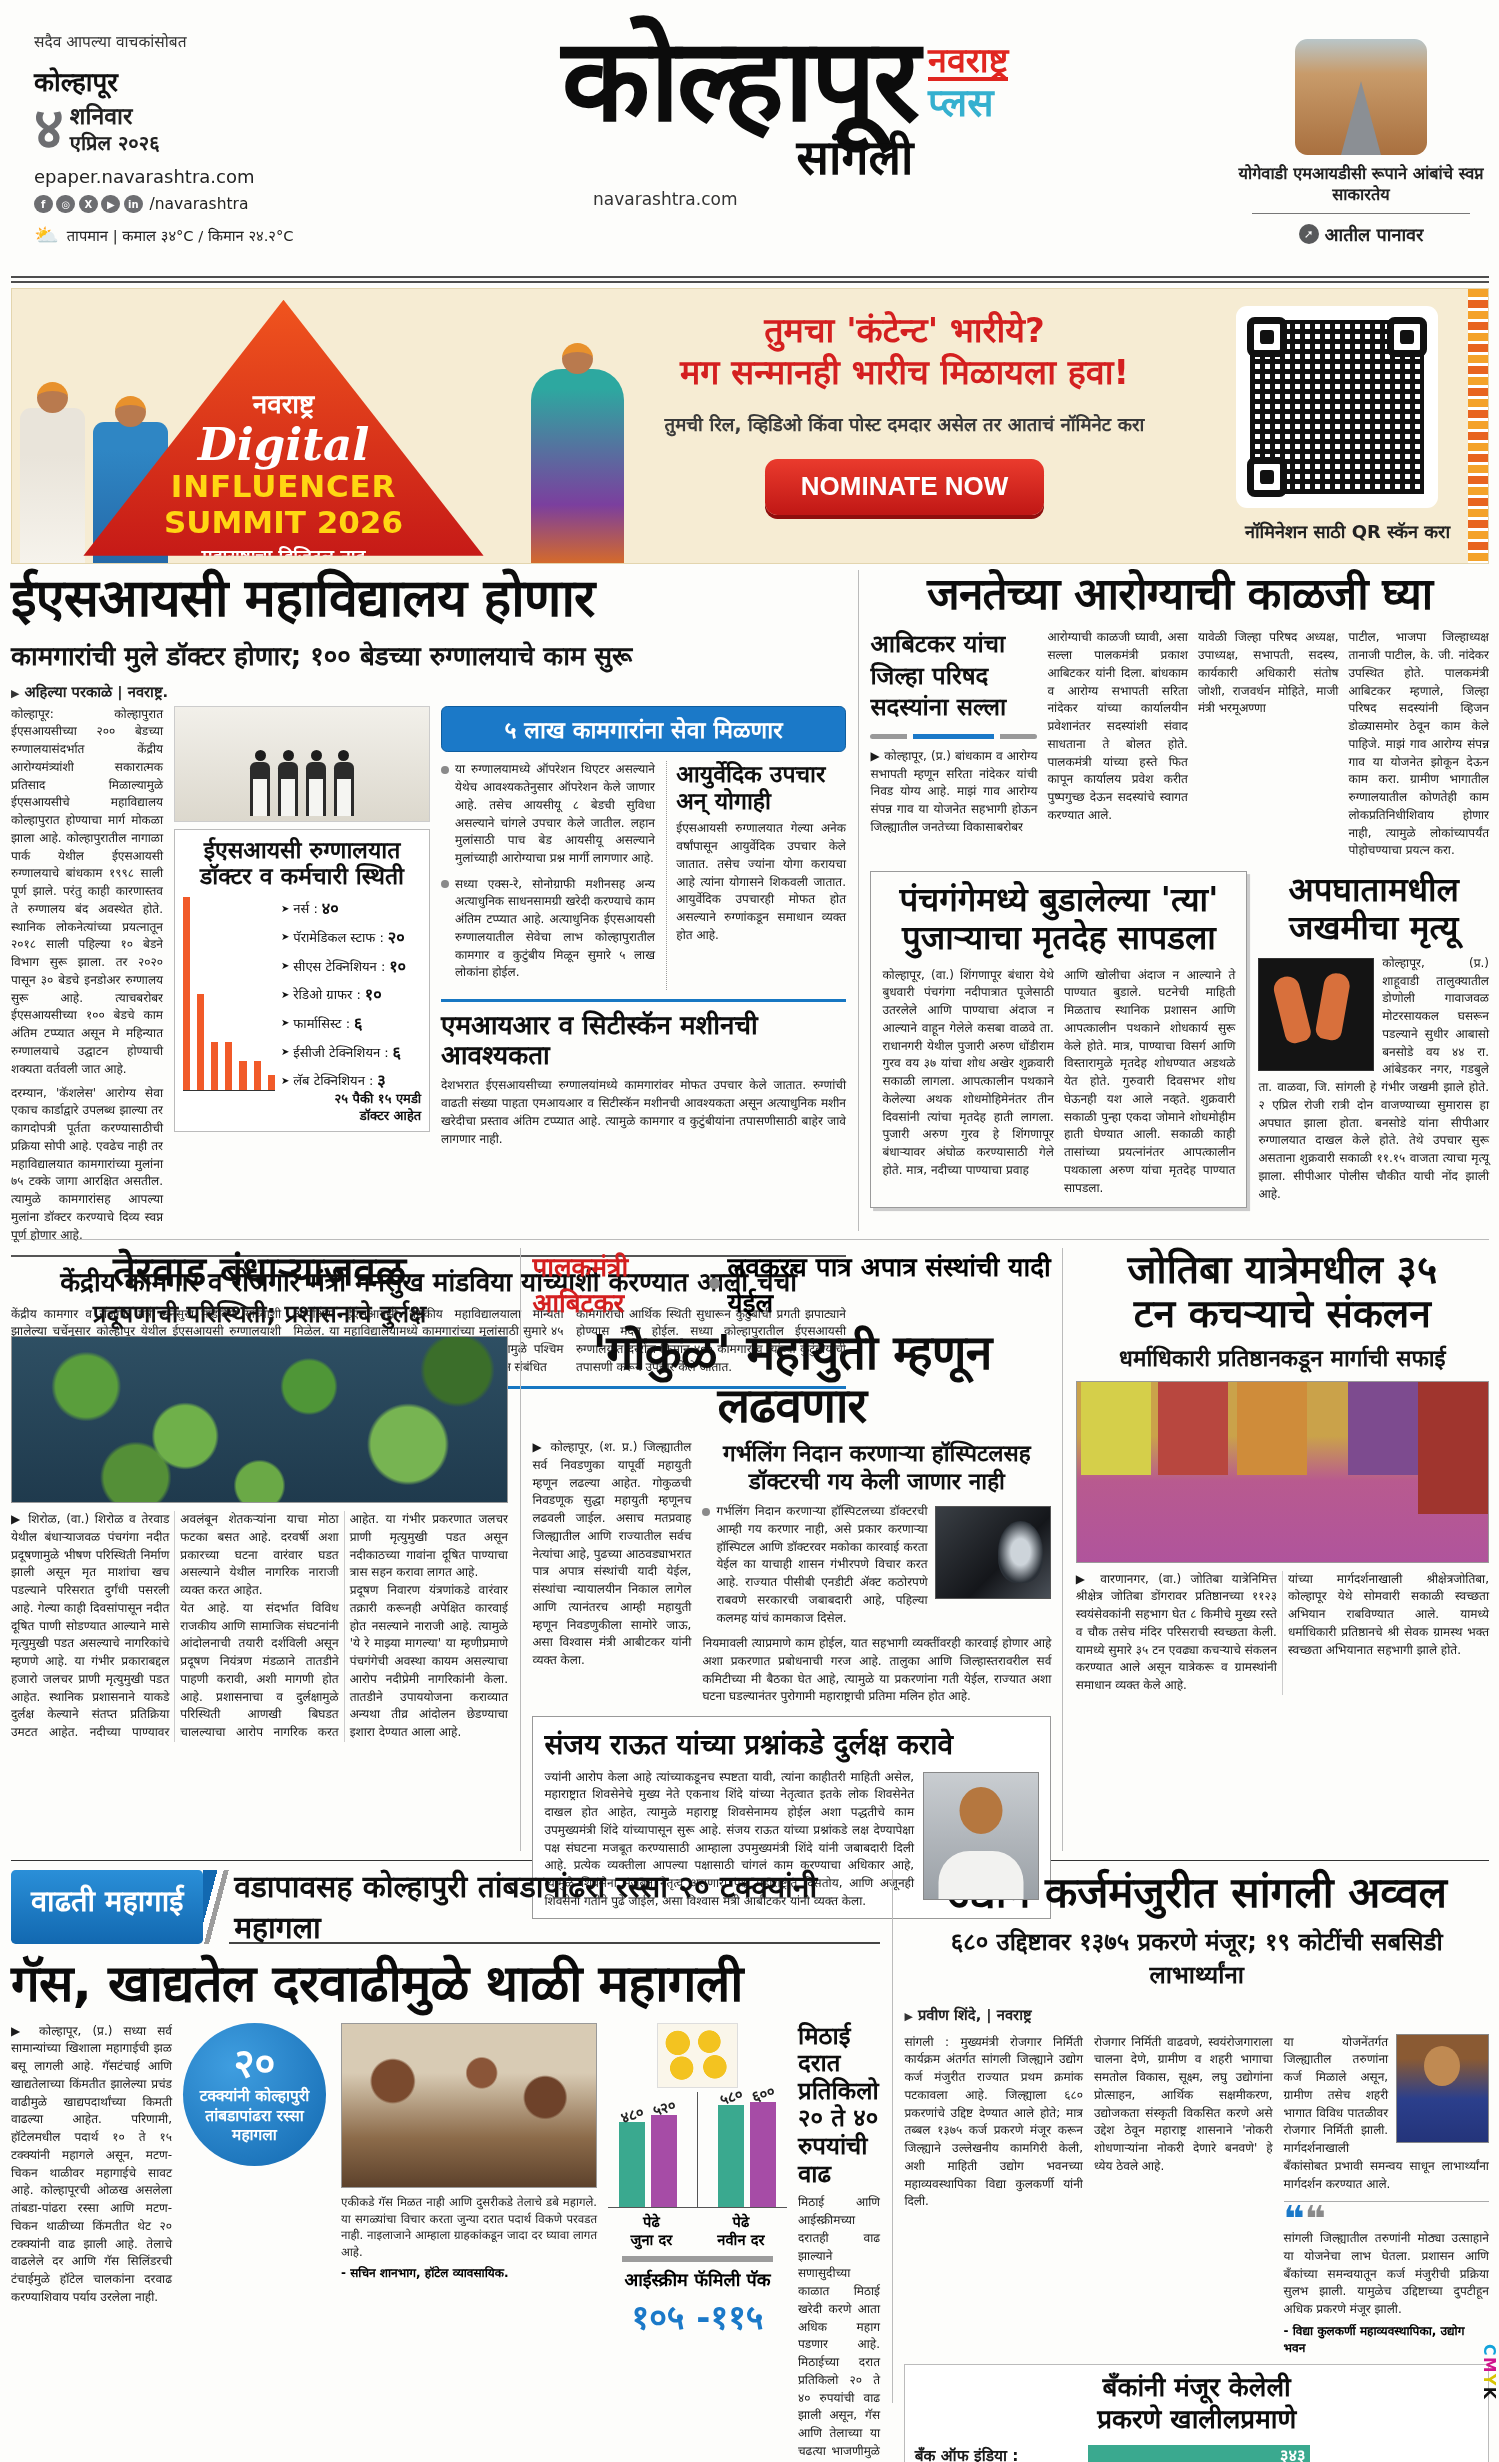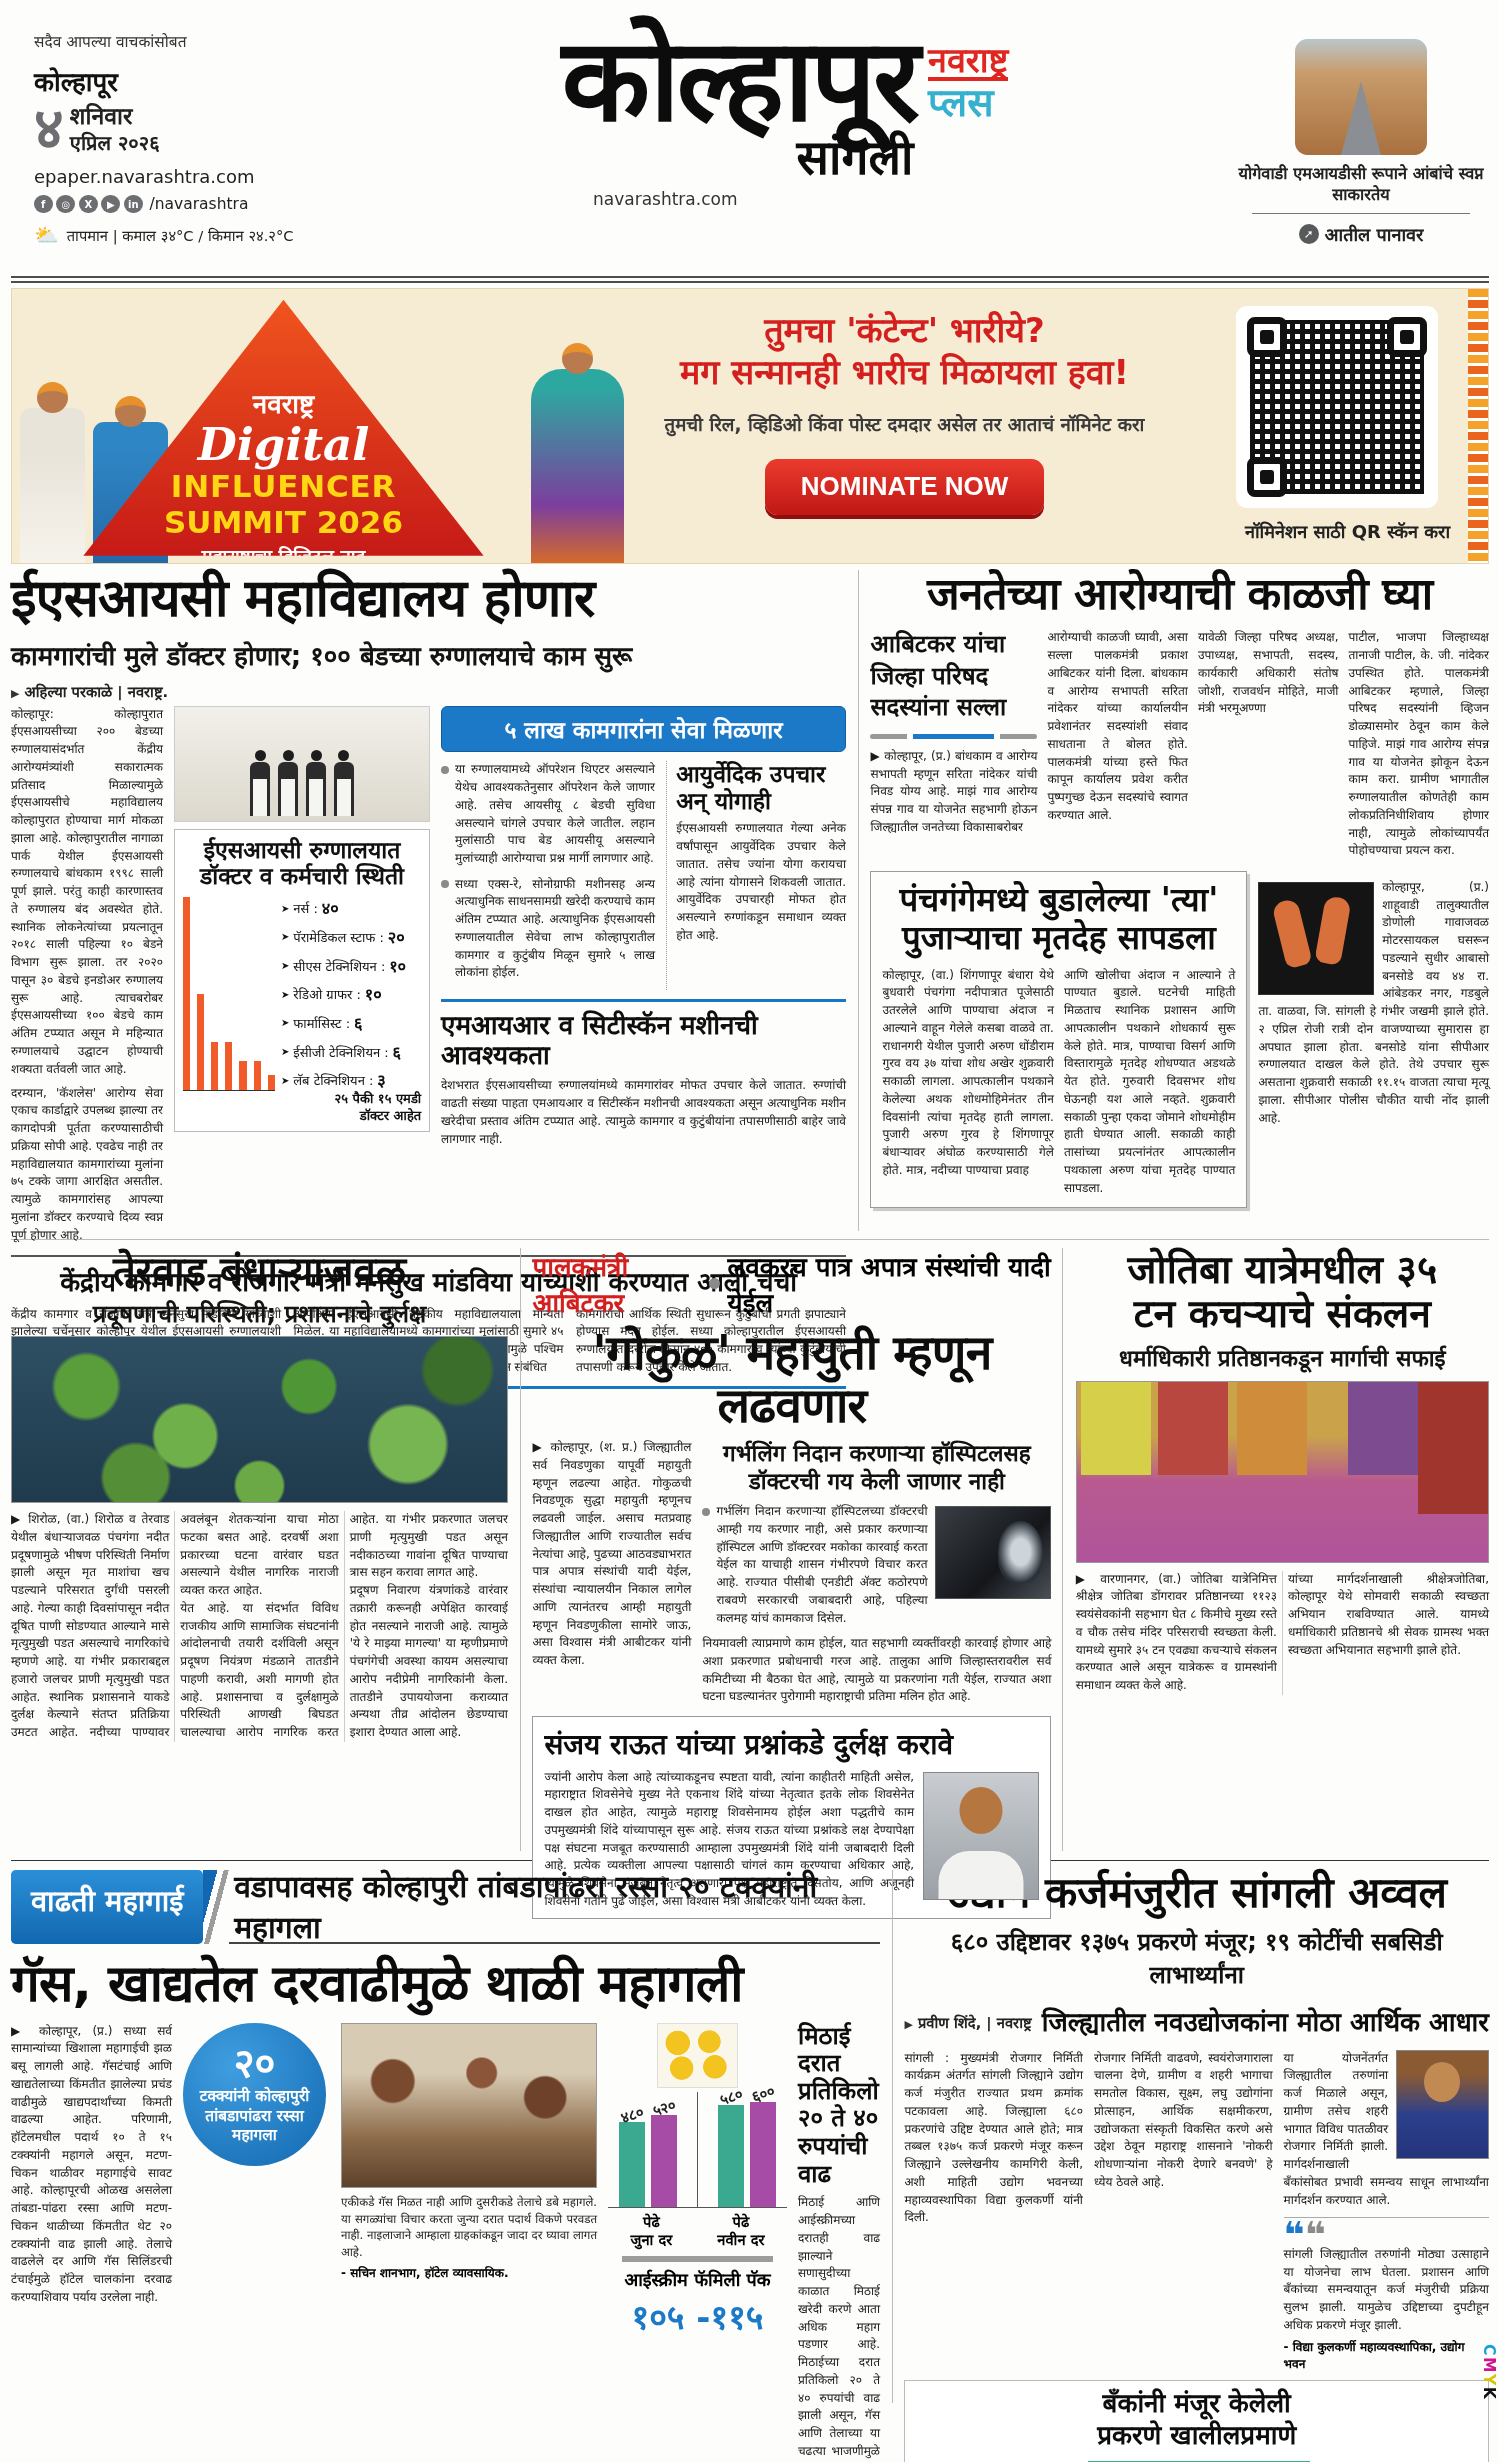--- a/index.html
+++ b/index.html
@@ -433,20 +433,24 @@
           <h3 class="head-md">
             <div>पंचगंगेमध्ये बुडालेल्या 'त्या'</div>
             <div>पुजाऱ्याचा मृतदेह सापडला</div>
           </h3>
           <div class="pan-cols">
             <p class="bodytext">कोल्हापूर, (वा.) शिंगणापूर बंधारा येथे बुधवारी पंचगंगा नदीपात्रात पूजेसाठी उतरलेले आणि पाण्याचा अंदाज न आल्याने वाहून गेलेले कसबा वाळवे ता. राधानगरी येथील पुजारी अरुण धोंडीराम गुरव वय ३७ यांचा शोध अखेर शुक्रवारी सकाळी लागला. आपत्कालीन पथकाने केलेल्या अथक शोधमोहिमेनंतर तीन दिवसांनी त्यांचा मृतदेह हाती लागला. पुजारी अरुण गुरव हे शिंगणापूर बंधाऱ्यावर अंघोळ करण्यासाठी गेले होते. मात्र, नदीच्या पाण्याचा प्रवाह</p>
             <p class="bodytext">आणि खोलीचा अंदाज न आल्याने ते पाण्यात बुडाले. घटनेची माहिती मिळताच स्थानिक प्रशासन आणि आपत्कालीन पथकाने शोधकार्य सुरू केले होते. मात्र, पाण्याचा विसर्ग आणि विस्तारामुळे मृतदेह शोधण्यात अडथळे येत होते. गुरुवारी दिवसभर शोध घेऊनही यश आले नव्हते. शुक्रवारी सकाळी पुन्हा एकदा जोमाने शोधमोहीम हाती घेण्यात आली. सकाळी काही तासांच्या प्रयत्नांनंतर आपत्कालीन पथकाला अरुण यांचा मृतदेह पाण्यात सापडला.</p>
           </div>
         </article>
         <article class="acc-col">
+          <h3 class="head-md">
+            <div>अपघातामधील</div>
+            <div>जखमीचा मृत्यू</div>
+          </h3>
           <div style="margin-top:7.8px">
             <div class="feet-photo">
               <span class="foot f1"></span>
                   <span class="foot f2"></span>
             </div>
             <p class="bodytext">कोल्हापूर, (प्र.) शाहूवाडी तालुक्यातील डोणोली गावाजवळ मोटरसायकल घसरून पडल्याने सुधीर आबासो बनसोडे वय ४४ रा. आंबेडकर नगर, गडबुले ता. वाळवा, जि. सांगली हे गंभीर जखमी झाले होते. २ एप्रिल रोजी रात्री दोन वाजण्याच्या सुमारास हा अपघात झाला होता. बनसोडे यांना सीपीआर रुग्णालयात दाखल केले होते. तेथे उपचार सुरू असताना शुक्रवारी सकाळी ११.१५ वाजता त्याचा मृत्यू झाला. सीपीआर पोलीस चौकीत याची नोंद झाली आहे.</p>
           </div>
         </article>
       </div>
     </div>
@@ -585,21 +589,20 @@
         </div>
       </div>
 
     </article>
 
     <article class="col-udyog">
       <h2 class="head-udyog">उद्योग कर्जमंजुरीत सांगली अव्वल</h2>
       <div class="udyog-sub">६८० उद्दिष्टावर १३७५ प्रकरणे मंजूर; १९ कोटींची सबसिडी लाभार्थ्यांना</div>
       <div style="display:flex; justify-content:space-between; align-items:center; margin-top:6.2px">
         <div class="byline"><span class="tri">▶</span> <span>प्रवीण शिंदे, | नवराष्ट्र</span></div>
-        <div class="udyog-deck">जिल्ह्यातील नवउद्योजकांना मोठा आर्थिक आधार</div>
       </div>
       <div class="udyog-grid">
         <p class="bodytext">सांगली : मुख्यमंत्री रोजगार निर्मिती कार्यक्रम अंतर्गत सांगली जिल्ह्याने उद्योग कर्ज मंजुरीत राज्यात प्रथम क्रमांक पटकावला आहे. जिल्ह्याला ६८० प्रकरणांचे उद्दिष्ट देण्यात आले होते; मात्र तब्बल १३७५ कर्ज प्रकरणे मंजूर करून जिल्ह्याने उल्लेखनीय कामगिरी केली, अशी माहिती उद्योग भवनच्या महाव्यवस्थापिका विद्या कुलकर्णी यांनी दिली.</p>
         <p class="bodytext">रोजगार निर्मिती वाढवणे, स्वयंरोजगाराला चालना देणे, ग्रामीण व शहरी भागाचा समतोल विकास, सूक्ष्म, लघु उद्योगांना प्रोत्साहन, आर्थिक सक्षमीकरण, उद्योजकता संस्कृती विकसित करणे असे उद्देश ठेवून महाराष्ट्र शासनाने 'नोकरी शोधणाऱ्यांना नोकरी देणारे बनवणे' हे ध्येय ठेवले आहे.</p>
         <div>
           <div class="woman-photo"></div>
           <p class="bodytext">या योजनेंतर्गत जिल्ह्यातील तरुणांना कर्ज मिळाले असून, ग्रामीण तसेच शहरी भागात विविध पातळीवर रोजगार निर्मिती झाली. मार्गदर्शनाखाली बँकांसोबत प्रभावी समन्वय साधून लाभार्थ्यांना मार्गदर्शन करण्यात आले.</p>
           <div class="quote-block">
             <div class="qmarks"><span class="q1">❝</span><span class="q2">❝</span></div>
             <p class="bodytext">सांगली जिल्ह्यातील तरुणांनी मोठ्या उत्साहाने या योजनेचा लाभ घेतला. प्रशासन आणि बँकांच्या समन्वयातून कर्ज मंजुरीची प्रक्रिया सुलभ झाली. यामुळेच उद्दिष्टाच्या दुपटीहून अधिक प्रकरणे मंजूर झाली.</p>

